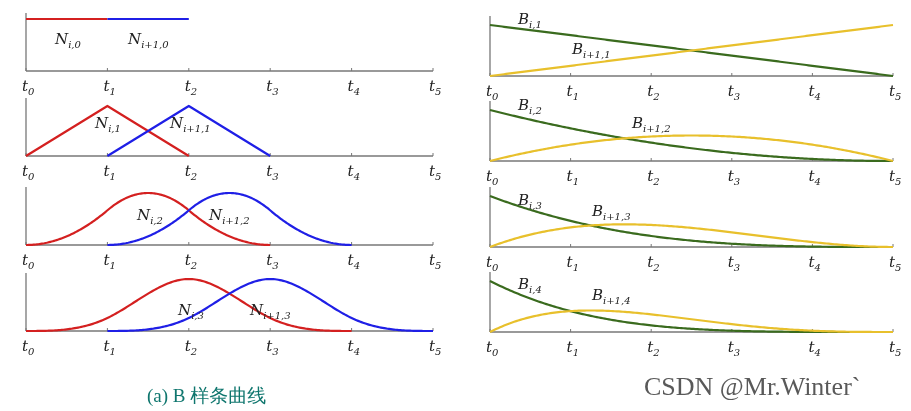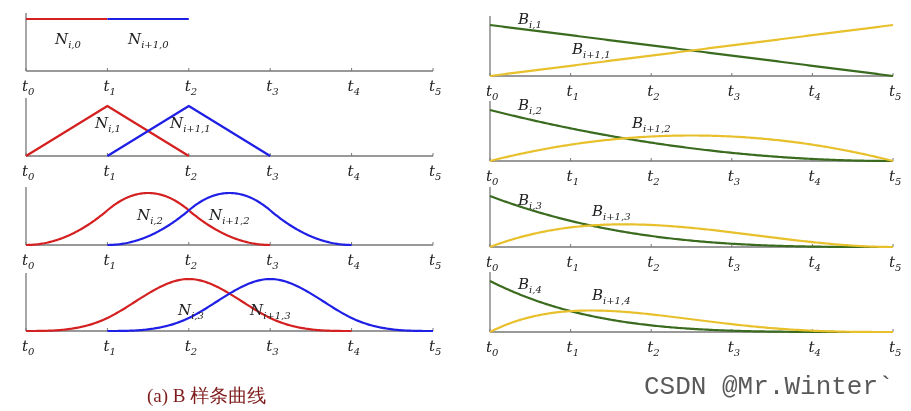--- a/index.html
+++ b/index.html
@@ -1,19 +1,19 @@
 <!DOCTYPE html>
 <html><head>
 <meta charset="utf-8">
 <style>
   html, body { margin: 0; padding: 0; background: #ffffff; }
   body { width: 911px; height: 411px; position: relative; overflow: hidden; font-family: "DejaVu Serif", serif; }
   svg { position: absolute; left: 0; top: 0; }
-  .caption { position: absolute; font-family: "Liberation Serif", serif; font-size: 19px; color: #7f1d1d; white-space: nowrap; }
-  .watermark { position: absolute; font-family: Liberation Mono, monospace; font-size: 26px; color: rgba(60,60,60,0.85); white-space: nowrap; }
+  .caption { position: absolute; font-family: "Liberation Serif", serif; font-size: 19px; color: #0f766e; white-space: nowrap; }
+  .watermark { position: absolute; font-family: Liberation Serif, serif; font-size: 26px; color: rgba(60,60,60,0.85); white-space: nowrap; }
   .lbl { font-family: "DejaVu Serif", serif; font-style: italic; font-size: 15px; fill: #222; }
   .sub { font-size: 10px; font-style: italic; }
   .tick { font-family: "DejaVu Serif", serif; font-style: italic; font-size: 15px; fill: #222; }
 </style>
 </head>
 <body>
 
 <svg id="fig" width="911" height="411" viewBox="0 0 911 411" xmlns="http://www.w3.org/2000/svg">
     <g>
       <line x1="26" y1="13" x2="26" y2="71" stroke="#777" stroke-width="1.3"></line>

